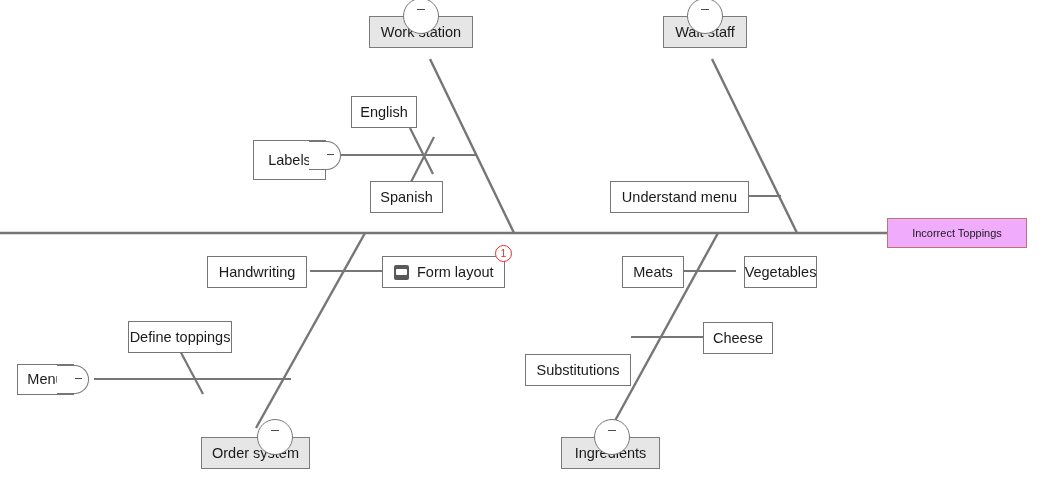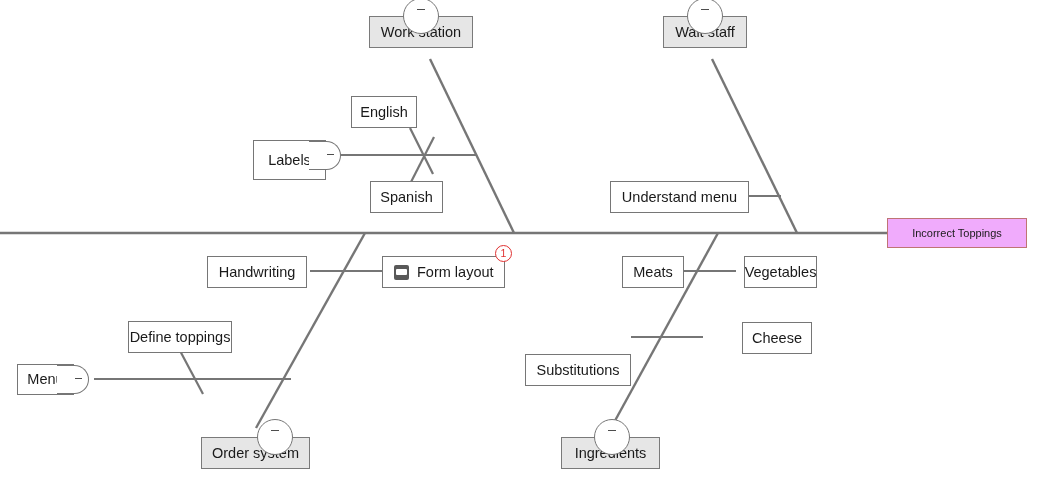--- a/index.html
+++ b/index.html
@@ -271,17 +271,17 @@
   </div>
 
   <div class="node cause" style="left:732px; top:256px; width:73px;margin-left:12px;">
     <span>Vegetables</span>
   </div>
 
   <div class="node cause" style="left:525px; top:322px; width:106px;margin-top:32px;">
     <span>Substitutions</span>
   </div>
 
-  <div class="node cause" style="left:703px; top:322px; width:70px;margin-left:39px;">
+  <div class="node cause" style="left:703px; top:322px; width:70px;">
     <span>Cheese</span>
   </div>
 
 </div>
 
 </body></html>

